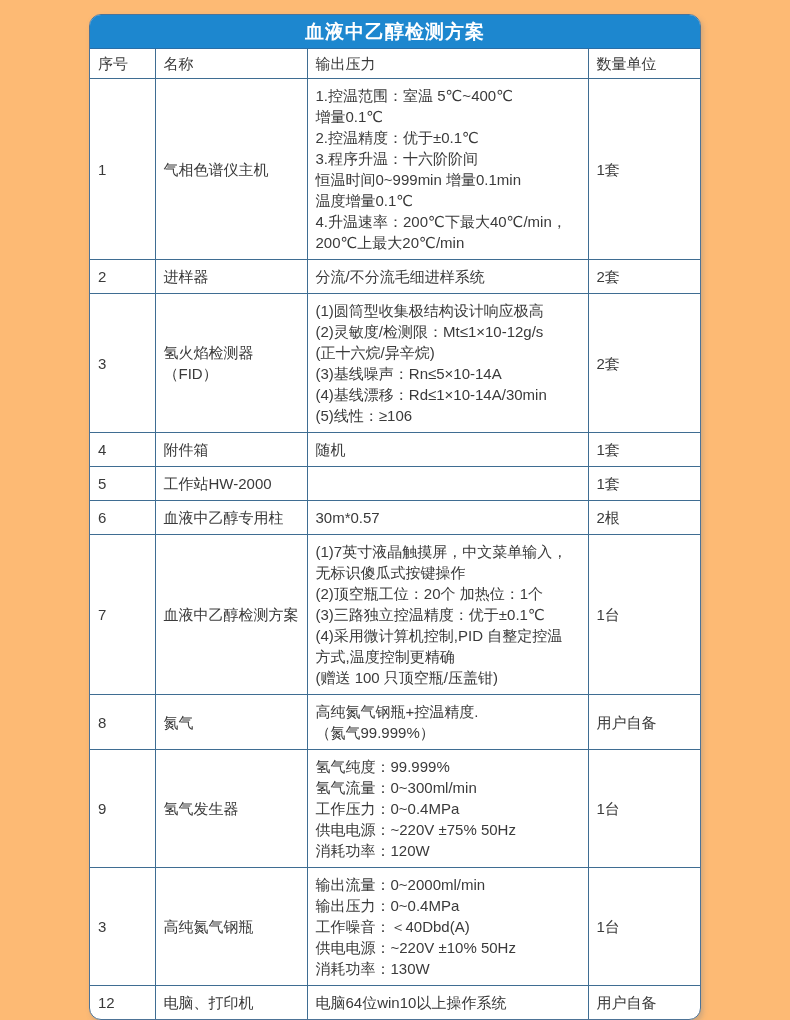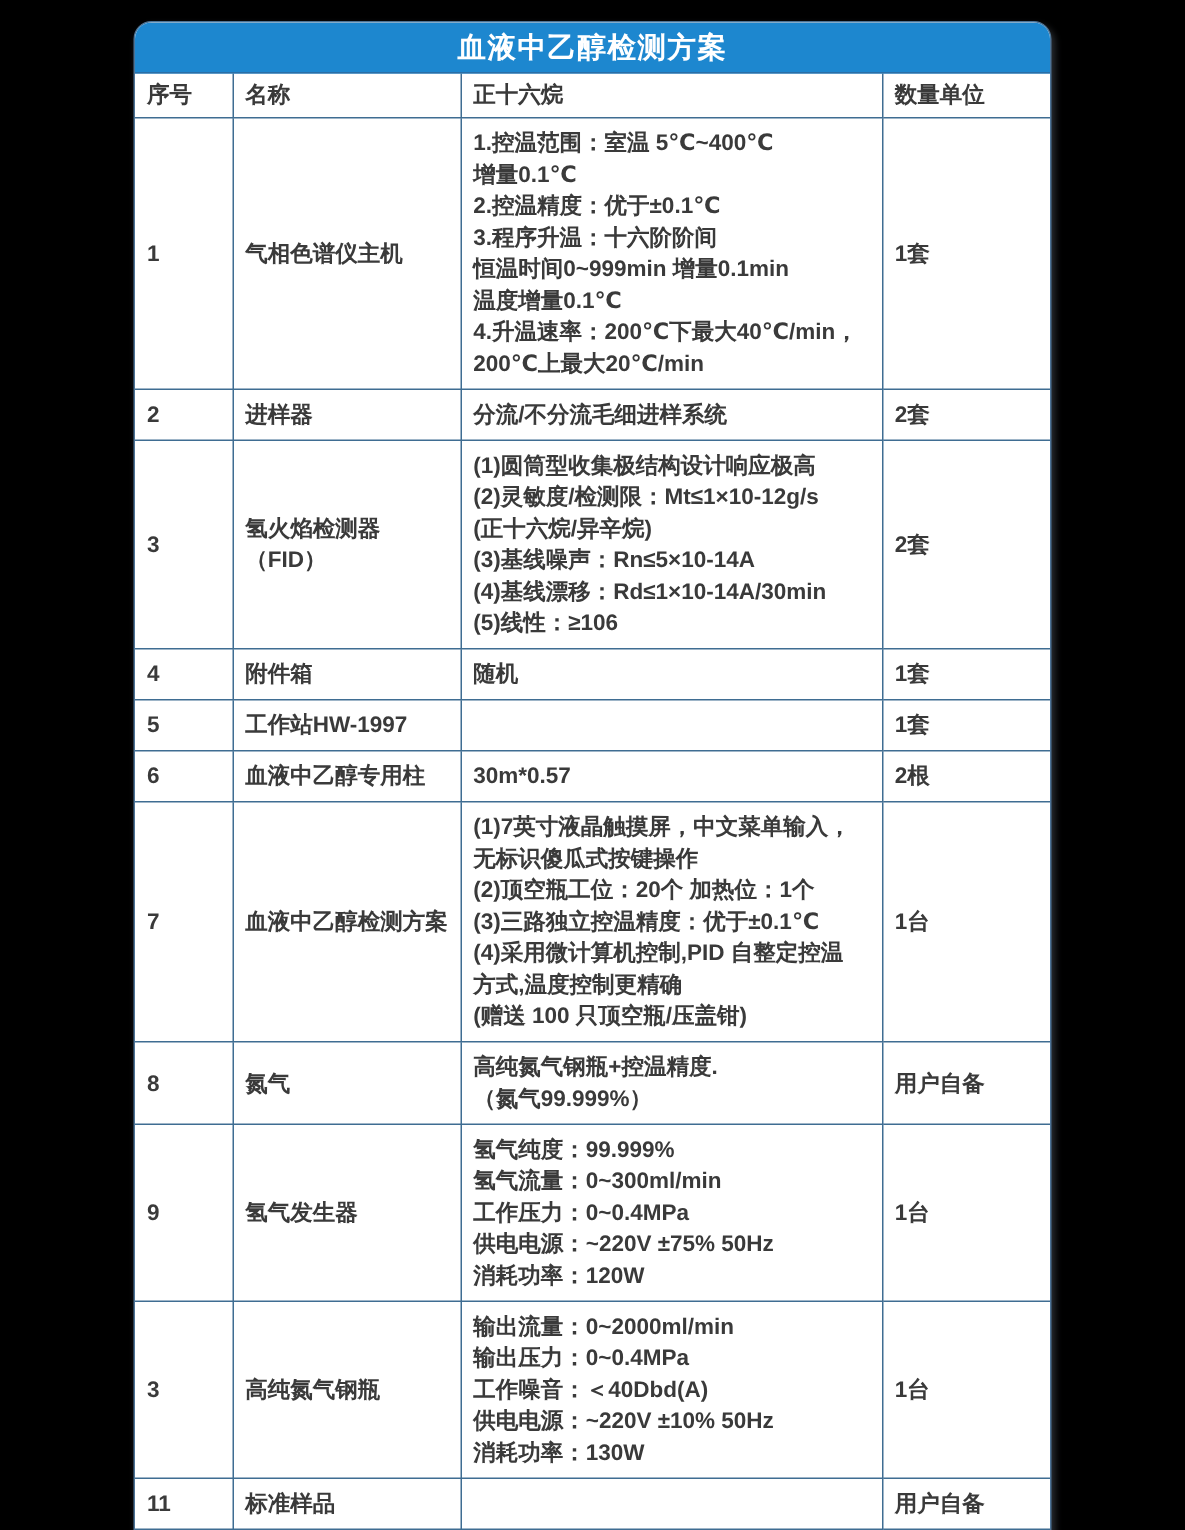--- a/index.html
+++ b/index.html
@@ -4,21 +4,21 @@
 <style>
   * { margin: 0; padding: 0; box-sizing: border-box; }
   html, body {
     width: 790px;
     background: #ffffff;
     font-family: "Liberation Sans", "DejaVu Sans", sans-serif;
   }
   .sheet {
     width: 790px;
     height: 1020px;
-    background: #000000;
+    background: #fdba74;
     padding-top: 14px;
   }
   .card {
     width: 612px;
     margin: 0 auto;
     border-radius: 12px;
     border: 1px solid #4d7396;
     overflow: hidden;
     box-shadow: 2px 3px 5px rgba(120,130,140,0.35);
     background: #ffffff;
@@ -45,21 +45,21 @@
     font-size: 15px;
   }
   col.c-no   { width: 65px;  }
   col.c-name { width: 152px; }
   col.c-spec { width: 281px; }
   col.c-qty  { width: 112px; }
   .spec-table th, .spec-table td {
     border: 1px solid #3f6d92;
     vertical-align: middle;
     padding: 6px 8px;
-    font-weight: bold;
+    font-weight: normal;
     text-align: left;
     line-height: 21px;
   }
   
   .spec-table tr > *:first-child { border-left: none; }
   .spec-table tr > *:last-child  { border-right: none; }
   .spec-table thead tr > * { border-top: none; }
   .spec-table tbody tr:last-child > * { border-bottom: none; }
   .cell-no { text-align: center; }
   .cell-spec { white-space: pre-line; }
@@ -79,21 +79,21 @@
       <colgroup>
         <col class="c-no">
           <col class="c-name">
           <col class="c-spec">
           <col class="c-qty">
       </colgroup>
       <thead>
         <tr>
           <th class="cell-no">序号</th>
           <th class="cell-name">名称</th>
-          <th class="cell-spec-h">正十六烷</th>
+          <th class="cell-spec-h">输出压力</th>
           <th class="cell-qty">数量单位</th>
         </tr>
       </thead>
       <tbody>
   <tr>
     <td class="cell-no">1</td>
     <td class="cell-name">气相色谱仪主机</td>
     <td class="cell-spec">1.控温范围：室温 5℃~400℃
 增量0.1℃
 2.控温精度：优于±0.1℃
@@ -126,21 +126,21 @@
 
   <tr>
     <td class="cell-no">4</td>
     <td class="cell-name">附件箱</td>
     <td class="cell-spec">随机</td>
     <td class="cell-qty">1套</td>
   </tr>
 
   <tr>
     <td class="cell-no">5</td>
-    <td class="cell-name">工作站HW-1997</td>
+    <td class="cell-name">工作站HW-2000</td>
     <td class="cell-spec"></td>
     <td class="cell-qty">1套</td>
   </tr>
 
   <tr>
     <td class="cell-no">6</td>
     <td class="cell-name">血液中乙醇专用柱</td>
     <td class="cell-spec">30m*0.57</td>
     <td class="cell-qty">2根</td>
   </tr>
@@ -181,26 +181,20 @@
     <td class="cell-no">3</td>
     <td class="cell-name">高纯氮气钢瓶</td>
     <td class="cell-spec">输出流量：0~2000ml/min
 输出压力：0~0.4MPa
 工作噪音：＜40Dbd(A)
 供电电源：~220V ±10% 50Hz
 消耗功率：130W</td>
     <td class="cell-qty">1台</td>
   </tr>
 
-  <tr>
-    <td class="cell-no">11</td>
-    <td class="cell-name">标准样品</td>
-    <td class="cell-spec"></td>
-    <td class="cell-qty">用户自备</td>
-  </tr>
 
   <tr>
     <td class="cell-no">12</td>
     <td class="cell-name">电脑、打印机</td>
     <td class="cell-spec">电脑64位win10以上操作系统</td>
     <td class="cell-qty">用户自备</td>
   </tr>
 </tbody>
     </table>
 

